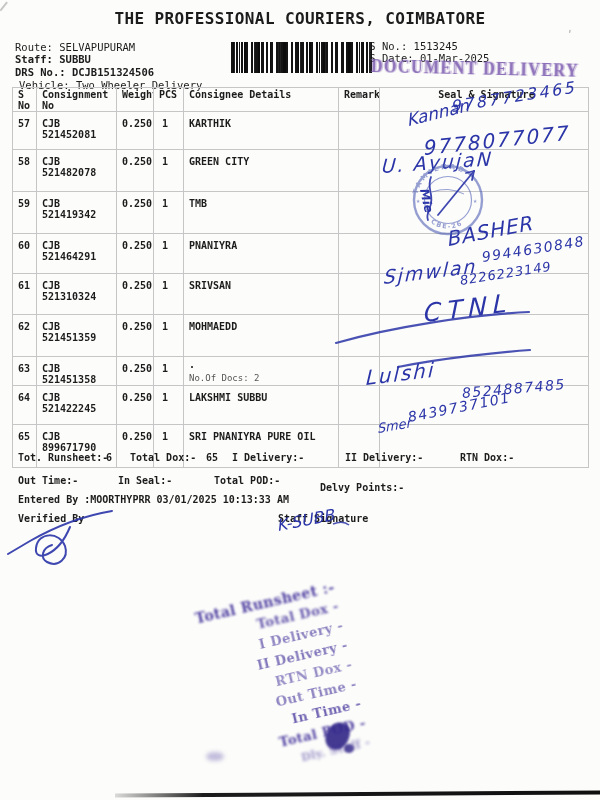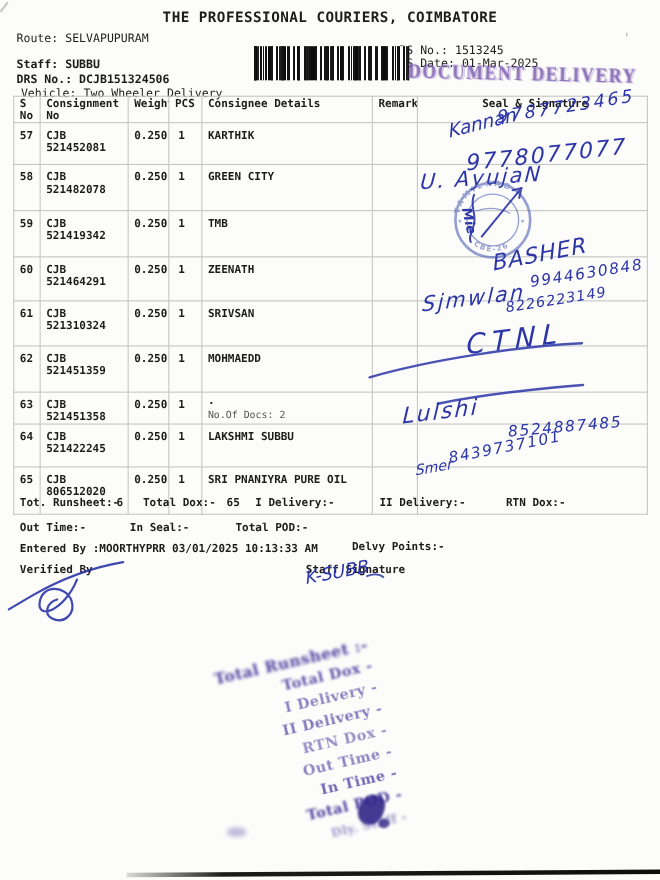--- a/index.html
+++ b/index.html
@@ -1,24 +1,24 @@
 <!DOCTYPE html>
 <html><head>
 <meta charset="utf-8">
 <style>
   html,body{margin:0;padding:0;}
   body{width:600px;height:800px;background:#e9e9e9;font-family:"DejaVu Sans Mono",monospace;}
   .page{position:relative;width:600px;height:800px;background:#fcfcfa;overflow:hidden;color:#1c1c1c;}
   .abs{position:absolute;white-space:nowrap;}
 
   
-  .title{left:0;top:9px;width:600px;text-align:center;font-weight:bold;font-size:13px;letter-spacing:.4px;}
+  .title{left:0;top:9px;width:600px;text-align:center;font-weight:bold;font-size:16px;letter-spacing:.4px;}
   .subtitle{left:0;top:25px;width:600px;text-align:center;font-weight:bold;font-size:11.5px;}
   .info{font-size:10.5px;}
-  .i-route{left:15px;top:29px;}
+  .i-route{left:15px;top:41px;}
   .i-staff{left:15px;top:53px;font-weight:bold;}
   .i-drs{left:15px;top:66px;font-weight:bold;}
   .i-veh{left:19px;top:79px;}
   .i-rsno{left:363px;top:40px;}
   .i-rsdate{left:363px;top:52px;}
 
   .barcode{left:231px;top:42px;width:141px;height:31px;background-color:#fff;
     background-image:
       repeating-linear-gradient(90deg,#141414 0 2px,rgba(0,0,0,0) 2px 5px),
       repeating-linear-gradient(90deg,#141414 0 1px,rgba(0,0,0,0) 1px 8px),
@@ -36,21 +36,21 @@
     font-size:10px;font-weight:bold;text-align:left;padding:2px 0 0 5px;}
   .grid th{padding-top:1px;}
   .grid td{padding-top:6px;}
   .docnote{display:block;font-weight:normal;font-size:9px;color:#555;margin-top:3px;}
 
   
   .ft{font-size:10px;font-weight:bold;}
   .f-tot{left:18px;top:452px;} .f-tot-v{left:106px;top:452px;}
   .f-dox{left:130px;top:452px;} .f-dox-v{left:206px;top:452px;}
   .f-id{left:232px;top:452px;} .f-iid{left:345px;top:452px;} .f-rtn{left:460px;top:452px;}
-  .f-out{left:18px;top:475px;} .f-in{left:118px;top:475px;} .f-pod{left:214px;top:475px;} .f-dp{left:320px;top:492px;}
+  .f-out{left:18px;top:475px;} .f-in{left:118px;top:475px;} .f-pod{left:214px;top:475px;} .f-dp{left:320px;top:482px;}
   .f-ent{left:18px;top:494px;font-weight:bold;} .f-prt{left:282px;top:494px;font-weight:bold;}
   .f-ver{left:18px;top:513px;font-weight:bold;} .f-ssig{left:278px;top:513px;font-weight:bold;}
 
   
   .hw{position:absolute;white-space:nowrap;font-family:"DejaVu Sans",sans-serif;
     font-style:italic;color:#2b35a8;transform-origin:left center;pointer-events:none;}
   .hw-k-name{left:408px;top:110px;font-size:17px;transform:rotate(-14deg) skewX(-8deg);}
   .hw-k-phone{left:452px;top:97px;font-size:16px;letter-spacing:2.5px;transform:rotate(-9deg) skewX(-6deg);}
   .hw-58-phone{left:424px;top:136px;font-size:20px;letter-spacing:2px;transform:rotate(-6deg) skewX(-5deg);}
   .hw-58-name{left:382px;top:155px;font-size:19px;letter-spacing:2px;transform:rotate(-4deg) skewX(-8deg);}
@@ -156,21 +156,21 @@
       <td style="padding-left:8px">1</td>
       <td><span>TMB</span></td>
       <td></td>
       <td></td>
     </tr>
     <tr style="height:40px">
       <td>60</td>
       <td>CJB 521464291</td>
       <td>0.250</td>
       <td style="padding-left:8px">1</td>
-      <td><span>ZEENATH</span></td>
+      <td><span>PNANIYRA</span></td>
       <td></td>
       <td></td>
     </tr>
     <tr style="height:41px">
       <td>61</td>
       <td>CJB 521310324</td>
       <td>0.250</td>
       <td style="padding-left:8px">1</td>
       <td><span>SRIVSAN</span></td>
       <td></td>
@@ -198,21 +198,21 @@
       <td>64</td>
       <td>CJB 521422245</td>
       <td>0.250</td>
       <td style="padding-left:8px">1</td>
       <td><span>LAKSHMI SUBBU</span></td>
       <td></td>
       <td></td>
     </tr>
     <tr style="height:43px">
       <td>65</td>
-      <td>CJB 806512020</td>
+      <td>CJB 899671790</td>
       <td>0.250</td>
       <td style="padding-left:8px">1</td>
       <td><span>SRI PNANIYRA PURE OIL</span></td>
       <td></td>
       <td></td>
     </tr>
   </tbody>
     </table>
 
   <div class="abs ft f-tot">Tot. Runsheet:-</div>

